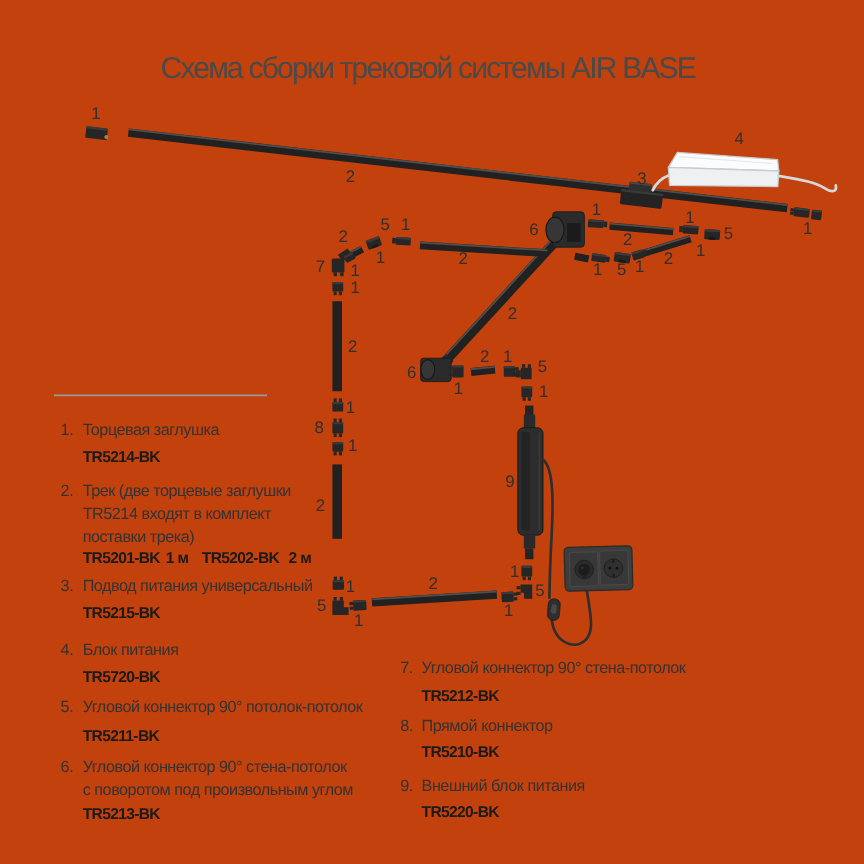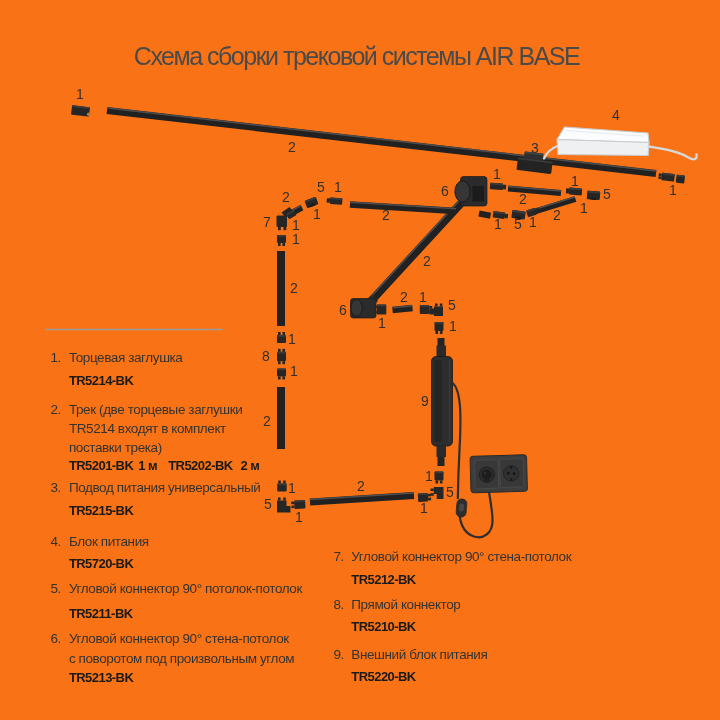--- a/index.html
+++ b/index.html
@@ -1,16 +1,16 @@
 <!DOCTYPE html>
 <html><head>
 <meta charset="utf-8">
 <style>
   html, body { margin: 0; padding: 0; background: #ffffff; }
-  .stage { position: relative; width: 720px; height: 720px; background: #f97316; overflow: hidden; }
+  .stage { position: relative; width: 720px; height: 720px; background: #c2410c; overflow: hidden; }
   svg { position: absolute; left: 0; top: 0; }
   text { font-family: "Liberation Sans", sans-serif; }
   .title { font-size: 25px; letter-spacing: -1.5px; fill: #4a4a4a; }
   .lbl   { font-size: 14px; fill: #303030; }
   .leg   { font-size: 13.5px; letter-spacing: -0.4px; fill: #333333; }
   .code  { font-size: 13px; letter-spacing: -0.55px; font-weight: bold; fill: #1a1a1a; }
 </style>
 </head>
 <body>
 

